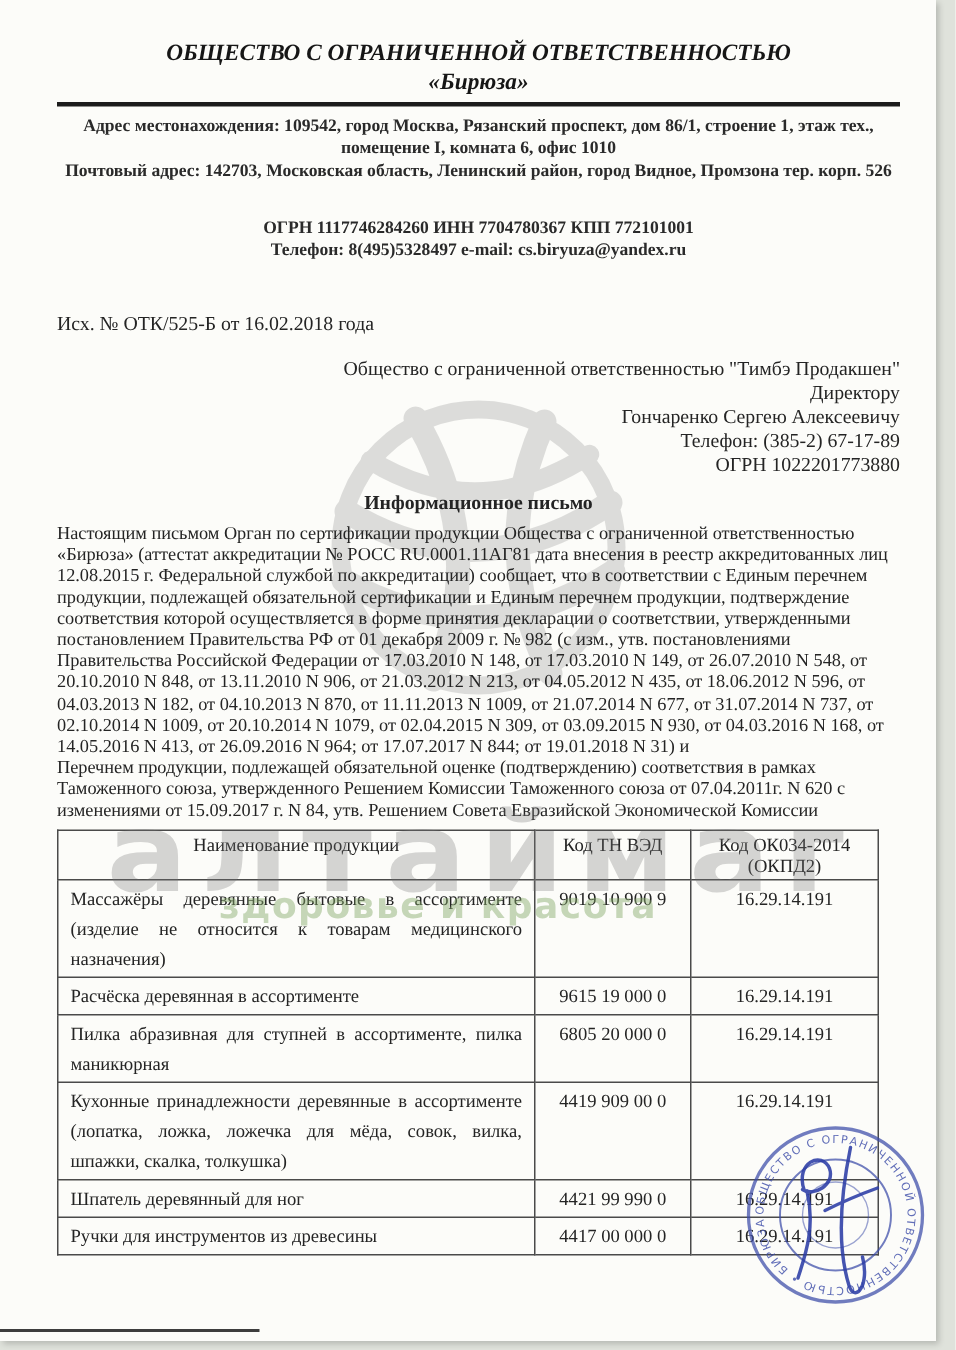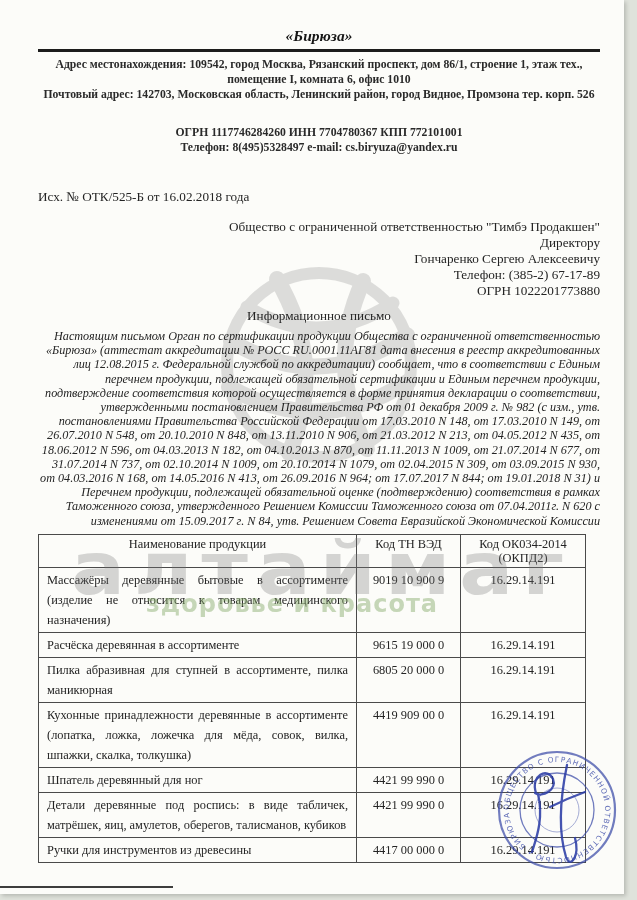--- a/index.html
+++ b/index.html
@@ -14,22 +14,22 @@
     background:#fcfcf9;overflow:hidden;
     box-shadow:2px 2px 4px rgba(0,0,0,.18);
   }
   .content{position:relative;z-index:2;padding:26px 24px 0 38px;}
   .org-name{text-align:center;font-weight:bold;font-style:italic;font-size:15.5px;line-height:19px;color:#161616;}
   .rule{border:none;border-top:3px solid #1c1c1c;margin:4px 0 5px 0;}
   .addr{text-align:center;font-size:11.7px;line-height:15px;font-weight:600;color:#2a2a2a;}
   .reg-block{margin-top:23px;}
   .outgoing{margin-top:34px;font-size:13.2px;}
   .recipient{margin-top:14px;text-align:right;font-size:13.2px;line-height:16px;}
-  .letter-title{margin-top:9px;text-align:center;font-size:13.2px;font-weight:400;}
-  .body-par{font-size:12.2px;line-height:14.2px;text-align:right;margin:0;font-style:italic;}
+  .letter-title{margin-top:9px;text-align:center;font-size:13.2px;font-weight:700;}
+  .body-par{font-size:12.2px;line-height:14.2px;text-align:left;margin:0;}
   .body-par.first{margin-top:5px;}
   table.products{margin-top:6px;border-collapse:collapse;width:502px;font-size:12.4px;table-layout:fixed;}
   table.products th,table.products td{border:1px solid #4a4a4a;vertical-align:top;}
   table.products th{font-weight:normal;text-align:center;padding:2px 3px;line-height:14px;}
   td.name{text-align:justify;padding:2px 8px;line-height:20px;}
   td.code,td.okpd{text-align:center;padding:2px 3px;line-height:20px;}
   .col-name{width:318px;}.col-code{width:104px;}.col-okpd{width:125px;}
 
   
   .wm-globe{position:absolute;left:216px;top:262px;width:206px;height:206px;z-index:1;opacity:.27;}
@@ -64,20 +64,21 @@
       </g>
     </svg>
   </div>
 
   <div class="wm-brand">алтаймаг</div>
   <div class="wm-tagline">здоровье и красота</div>
 
   <div class="content">
 
     <div>
+      <div class="org-name">ОБЩЕСТВО С ОГРАНИЧЕННОЙ ОТВЕТСТВЕННОСТЬЮ</div>
       <div class="org-name">«Бирюза»</div>
       <hr class="rule">
       <div class="addr">Адрес местонахождения: 109542, город Москва, Рязанский проспект, дом 86/1, строение 1, этаж тех.,</div>
       <div class="addr">помещение I, комната 6, офис 1010</div>
       <div class="addr">Почтовый адрес: 142703, Московская область, Ленинский район, город Видное, Промзона тер. корп. 526</div>
       <div class="reg-block">
         <div class="addr">ОГРН 1117746284260 ИНН 7704780367 КПП 772101001</div>
         <div class="addr">Телефон: 8(495)5328497 e-mail: cs.biryuza@yandex.ru</div>
       </div>
     </div>
@@ -133,25 +134,20 @@
           <td class="name">Кухонные принадлежности деревянные в ассортименте (лопатка, ложка, ложечка для мёда, совок, вилка, шпажки, скалка, толкушка)</td>
           <td class="code">4419 909 00 0</td>
           <td class="okpd">16.29.14.191</td>
         </tr>
         <tr>
           <td class="name">Шпатель деревянный для ног</td>
           <td class="code">4421 99 990 0</td>
           <td class="okpd">16.29.14.191</td>
         </tr>
         <tr>
-          <td class="name">Детали деревянные под роспись: в виде табличек, матрёшек, яиц, амулетов, оберегов, талисманов, кубиков</td>
-          <td class="code">4421 99 990 0</td>
-          <td class="okpd">16.29.14.191</td>
-        </tr>
-        <tr>
           <td class="name">Ручки для инструментов из древесины</td>
           <td class="code">4417 00 000 0</td>
           <td class="okpd">16.29.14.191</td>
         </tr>
       </tbody>
     </table>
   </div>
 
   <div class="stamp">
     <svg width="150" height="150" viewBox="0 0 150 150" xmlns="http://www.w3.org/2000/svg">

